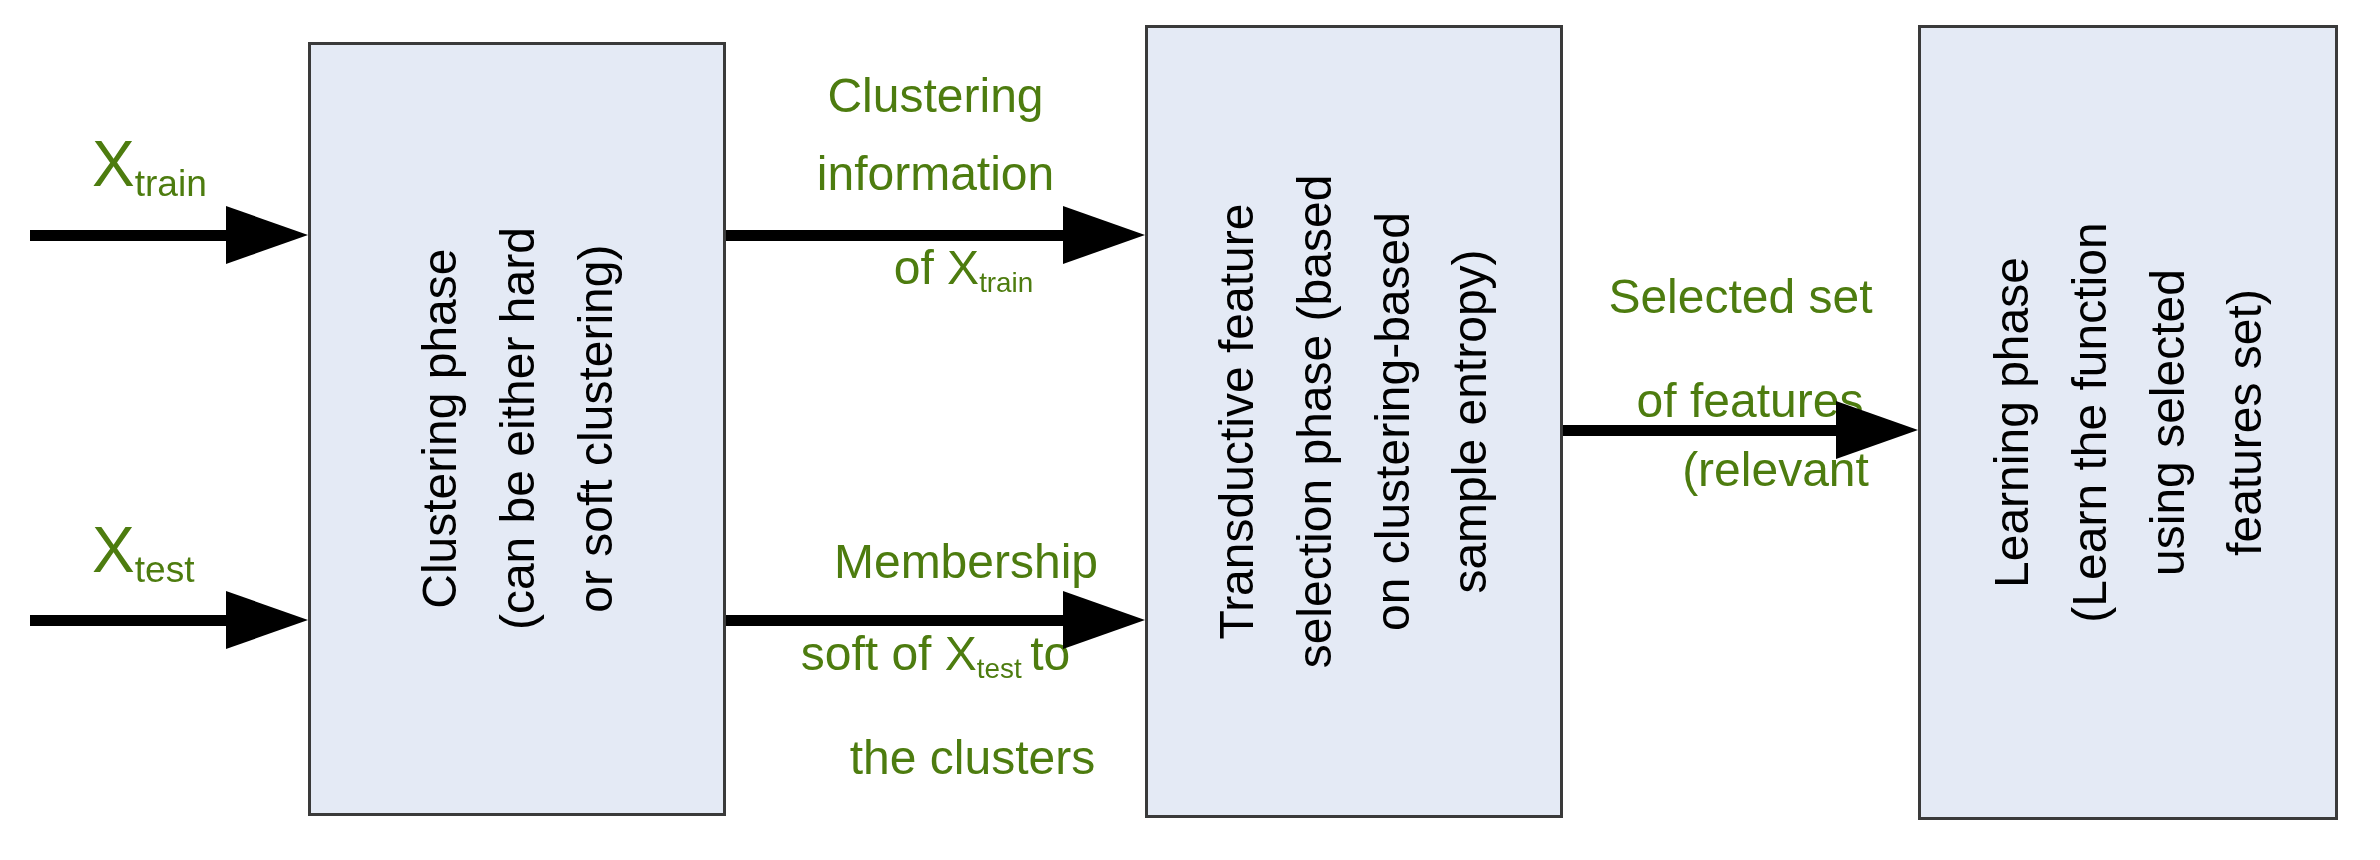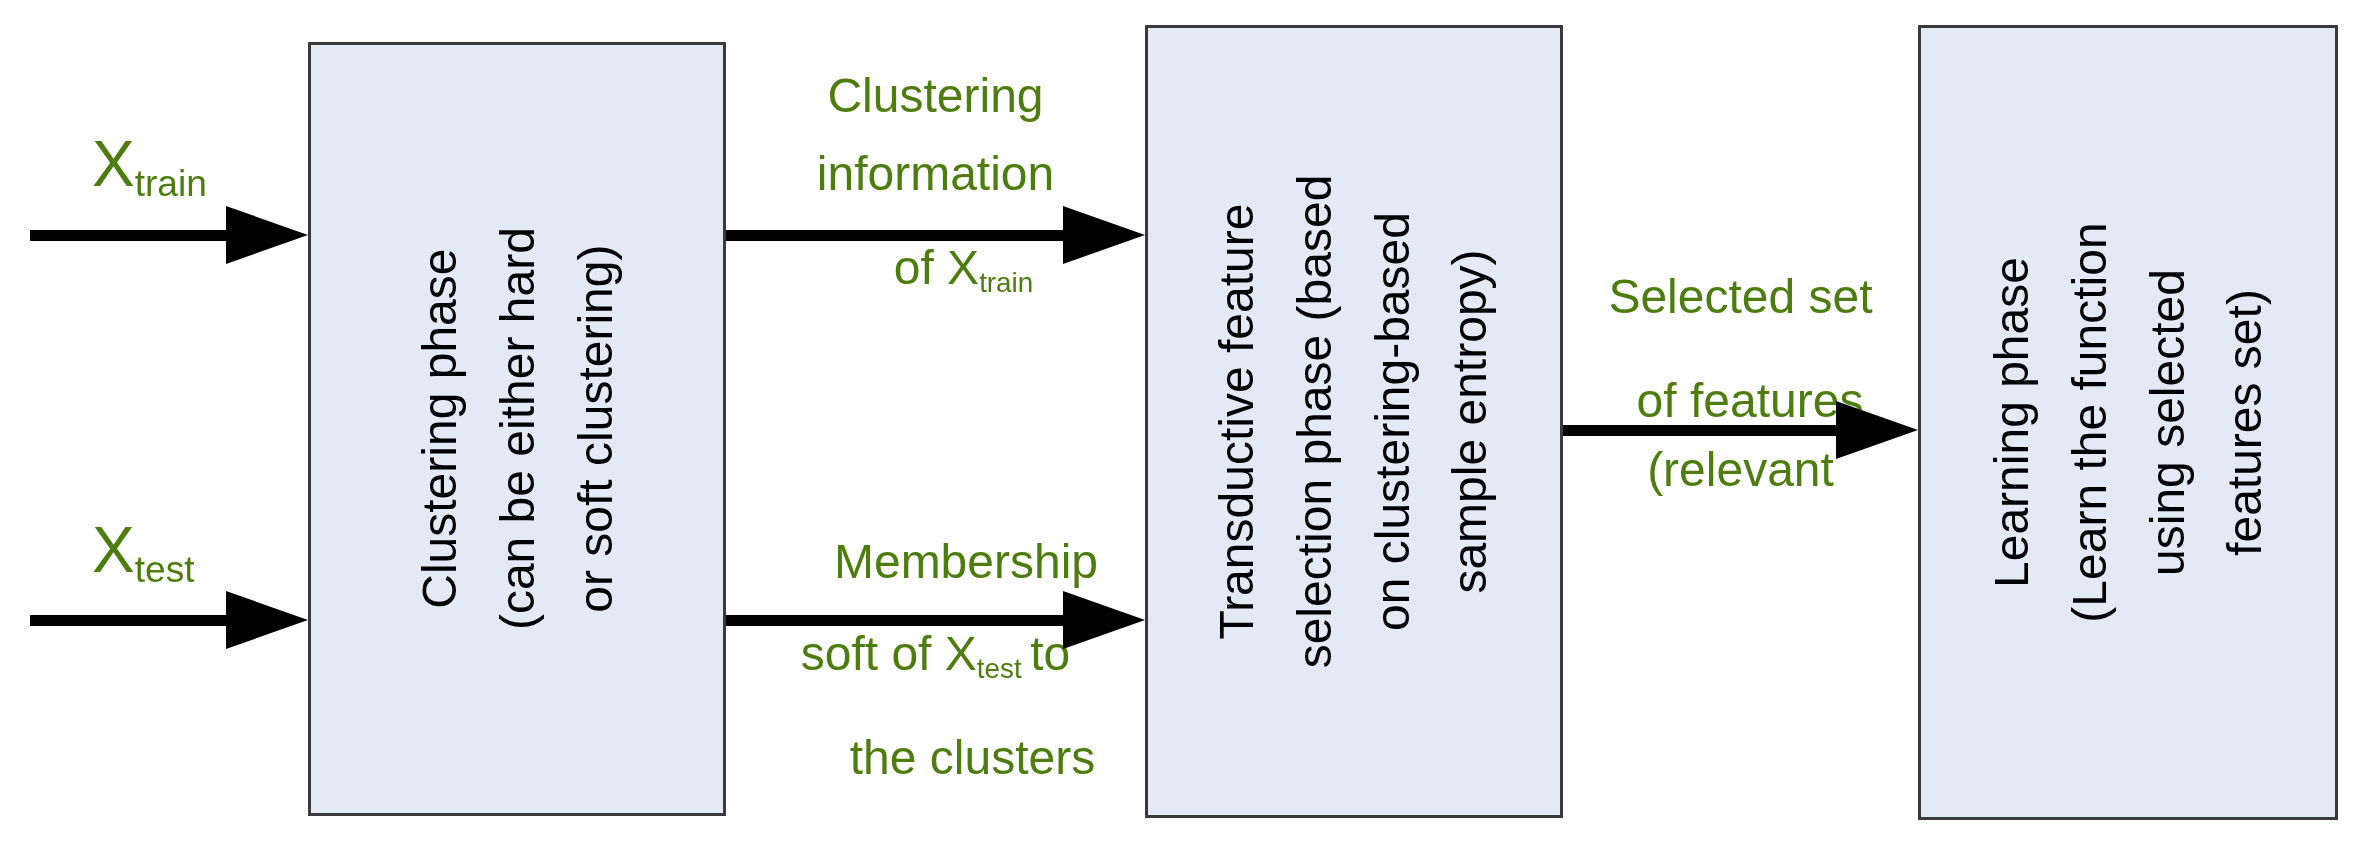--- a/index.html
+++ b/index.html
@@ -92,21 +92,21 @@
   #lbl-clu-2 { left: 726px; top: 146px; width: 419px; }
   #lbl-clu-3 { left: 726px; top: 240px; width: 475px; }
 
   #lbl-mem-1 { left: 726px; top: 534px; width: 480px; }
   #lbl-mem-2 { left: 718px; top: 626px; width: 435px; }
   #lbl-mem-2 .post { margin-left: 0.18em; }
   #lbl-mem-3 { left: 726px; top: 730px; width: 493px; }
 
   #lbl-sel-1 { left: 1563px; top: 269px; width: 355px; }
   #lbl-sel-2 { left: 1563px; top: 373px; width: 302px; margin-left: 36px; }
-  #lbl-sel-3 { left: 1563px; top: 442px; width: 355px; }
+  #lbl-sel-3 { left: 1563px; top: 442px; width: 355px; padding-left: 35px; }
   #lbl-sel-4 { left: 1563px; top: 528px; width: 355px; }
 </style>
 </head>
 <body>
 
 <div class="canvas">
 
   <div class="lbl input-lbl" id="lbl-xtrain">
     <span>X</span><sub>train</sub>
   </div>

